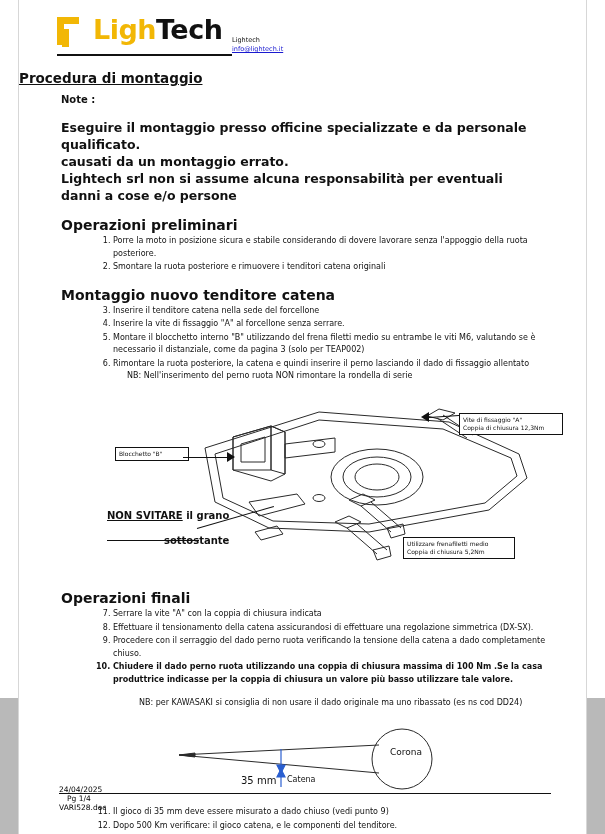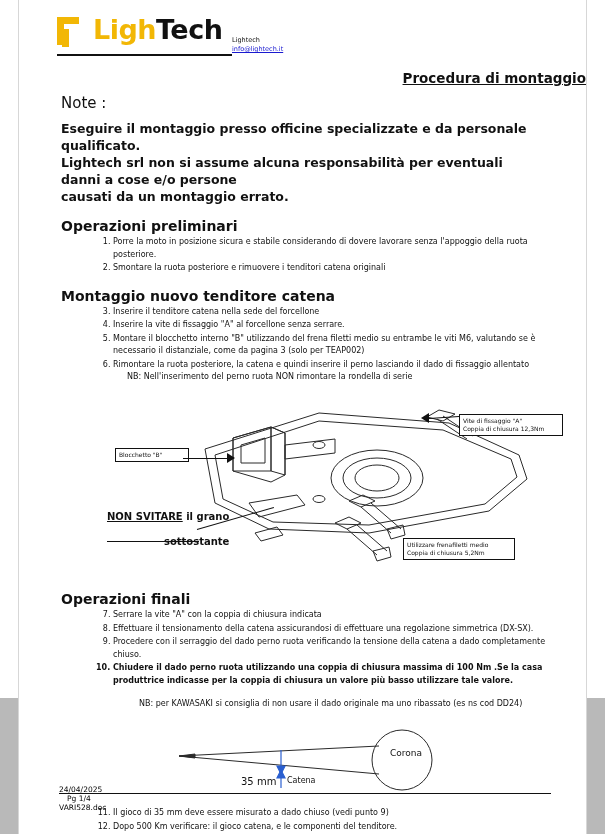--- a/index.html
+++ b/index.html
@@ -103,30 +103,31 @@
   }
 
   
   .content {
     position: absolute;
     left: 0; top: 64px;
     width: 100%;
     color: #111;
   }
   .doc-title {
-    text-align: right;
+    text-align: left;
     font-size: 13.5px;
     font-weight: bold;
     text-decoration: underline;
     margin: 6px 0 8px 0;
   }
   .block { padding: 0 40px 0 42px; }
   .note-label {
-    font-size: 15px;
-    margin-bottom: 8px;
+    font-size: 10px;
+    margin-bottom: 14px;
+    font-weight: bold;
   }
   .note-line {
     font-size: 12.5px;
     font-weight: bold;
     line-height: 17px;
   }
   .section-head {
     font-size: 14px;
     font-weight: bold;
     margin-top: 13px;
@@ -263,22 +264,22 @@
       </div>
     </div>
 
     <div class="content">
 
       <div class="doc-title">Procedura di montaggio</div>
 
       <div class="block">
         <div class="note-label">Note :</div>
         <div class="note-line">Eseguire il montaggio presso officine specializzate e da personale qualificato.</div>
+        <div class="note-line">causati da un montaggio errato.</div>
         <div class="note-line">Lightech srl non si assume alcuna responsabilità per eventuali danni a cose e/o persone</div>
-        <div class="note-line">causati da un montaggio errato.</div>
       </div>
 
       <div class="block">
         <div class="section-head">Operazioni preliminari</div>
         <ol class="steps" start="1">
           <li>Porre la moto in posizione sicura e stabile considerando di dovere lavorare senza l'appoggio della ruota posteriore.</li>
           <li>Smontare la ruota posteriore e rimuovere i tenditori catena originali</li>
         </ol>
       </div>
 

